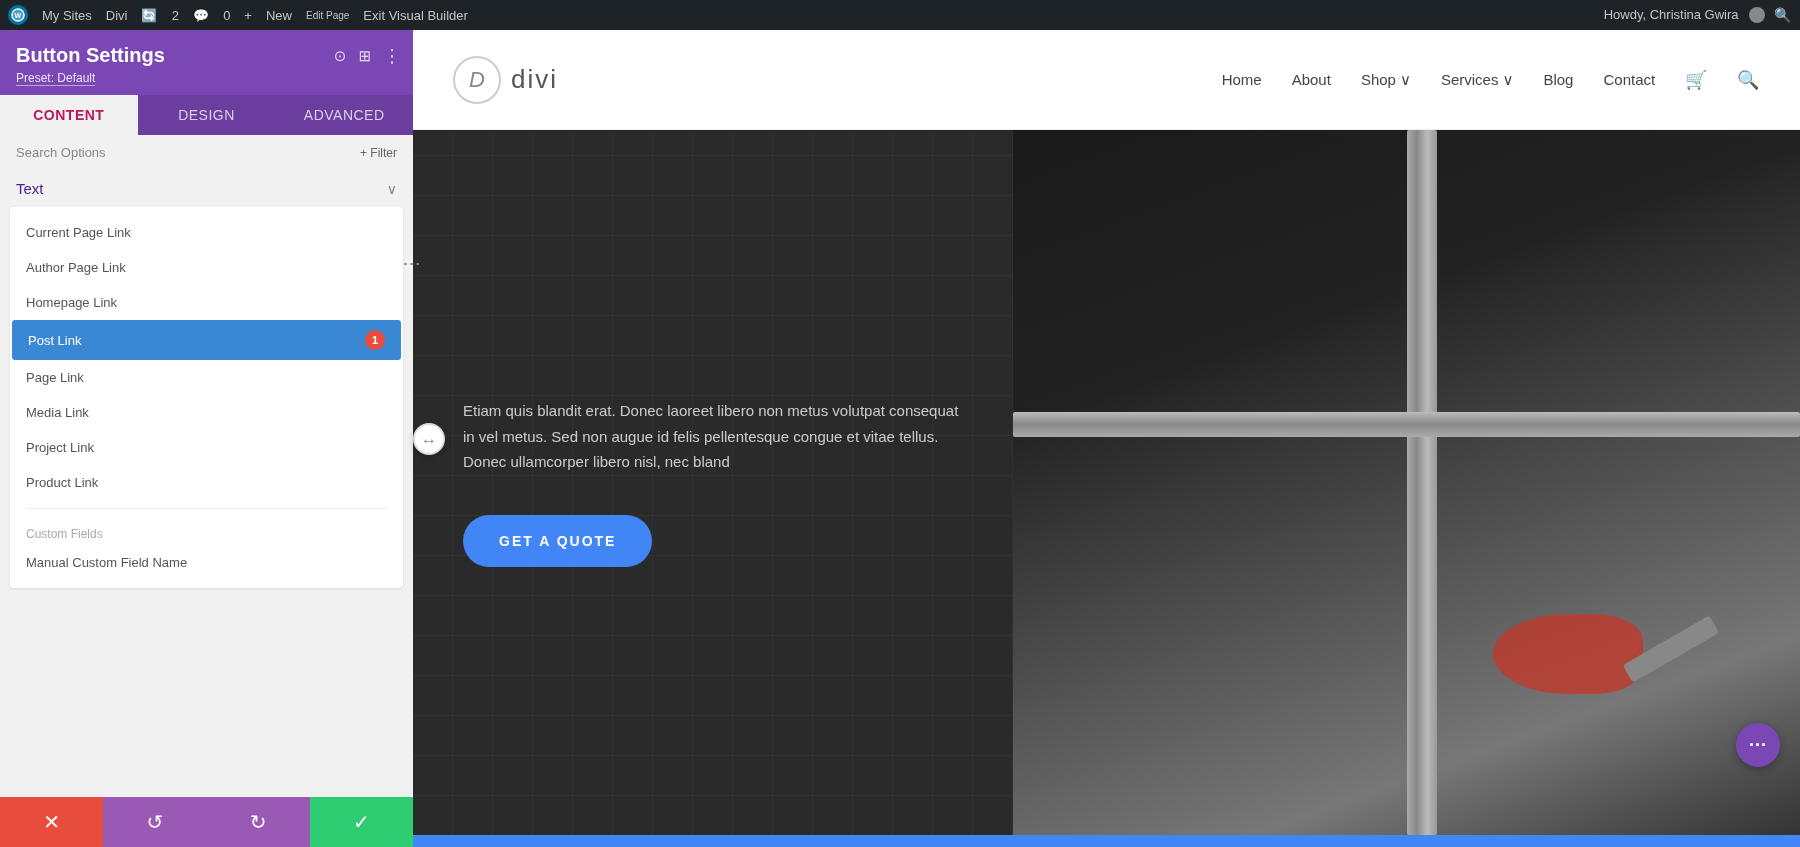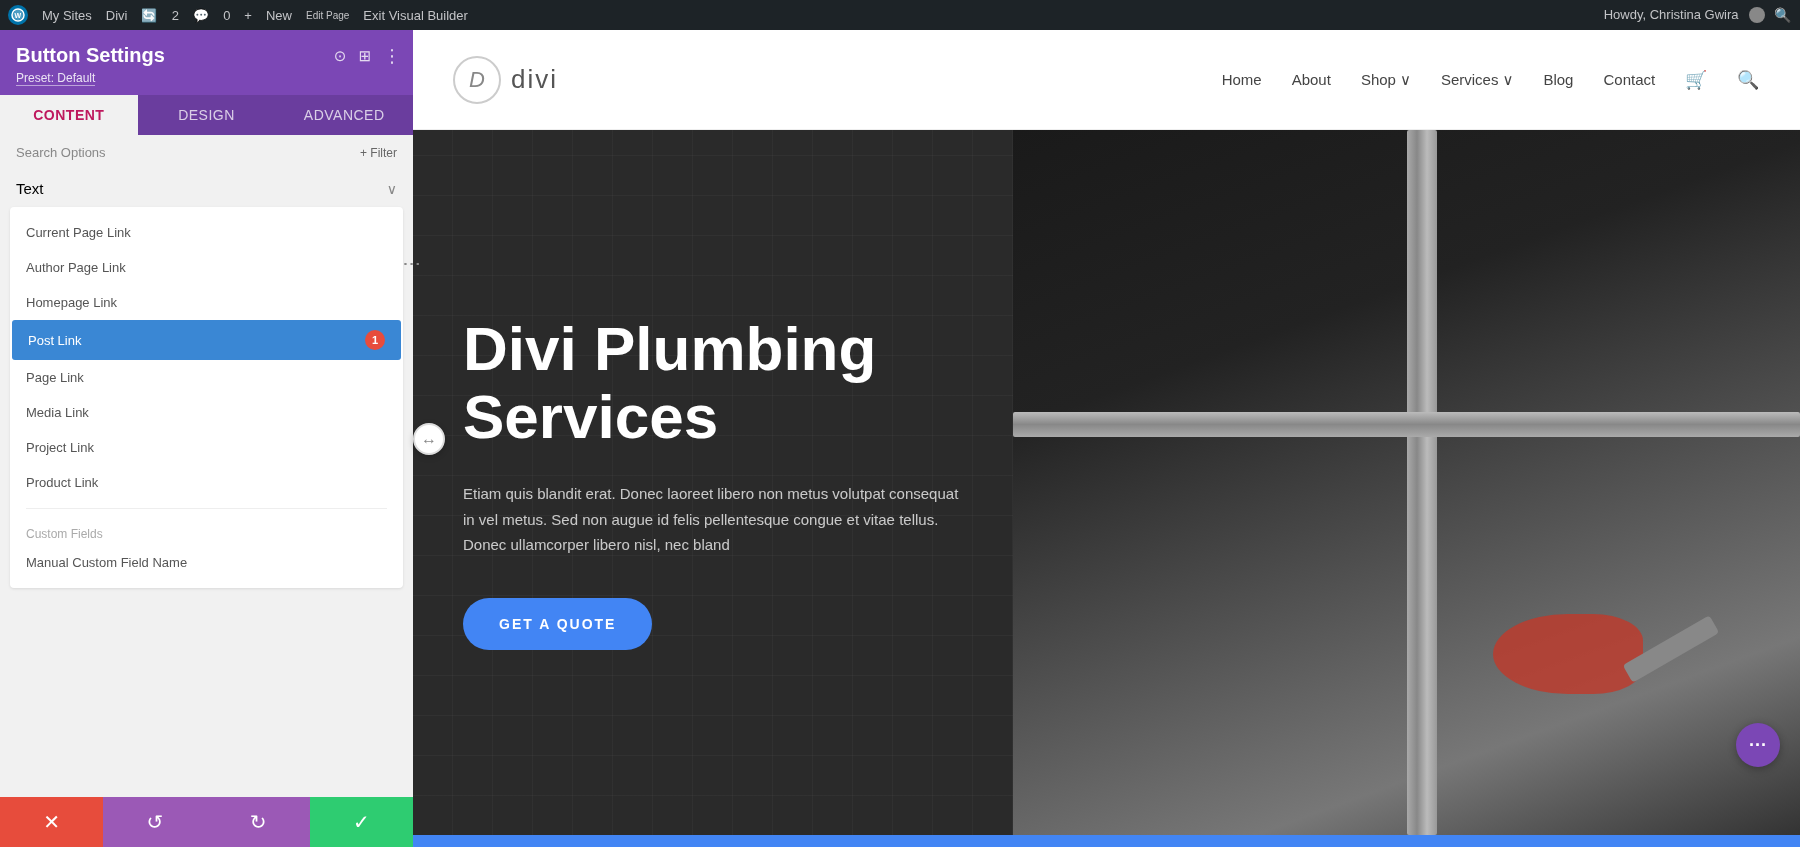--- a/index.html
+++ b/index.html
@@ -119,21 +119,21 @@
 
     
     .section-header {
       display: flex;
       align-items: center;
       justify-content: space-between;
       padding: 10px 16px;
     }
     .section-title {
       font-size: 15px;
-      color: #000000;
+      color: #4c1d95;
       font-weight: 400;
     }
     .section-chevron {
       color: #888;
       font-size: 14px;
       cursor: pointer;
     }
 
     
     .link-options-container {
@@ -568,21 +568,20 @@
         </span>
         <span class="nav-item">Blog</span>
         <span class="nav-item">Contact</span>
         <span class="nav-cart">🛒</span>
         <span class="nav-search">🔍</span>
       </div>
     </div>
 
     <div class="hero-section">
       <div class="hero-left">
-        <h1 class="hero-title">Divi Plumbing Services</h1>
         <p class="hero-body">Etiam quis blandit erat. Donec laoreet libero non metus volutpat consequat in vel metus. Sed non augue id felis pellentesque congue et vitae tellus. Donec ullamcorper libero nisl, nec bland</p>
         <div class="hero-btn">GET A QUOTE</div>
       </div>
       <div class="hero-right">
         <div class="plumbing-visual">
           <div class="pipe-vertical"></div>
           <div class="pipe-horizontal"></div>
           <div class="glove-shape"></div>
           <div class="wrench-shape"></div>
         </div>

